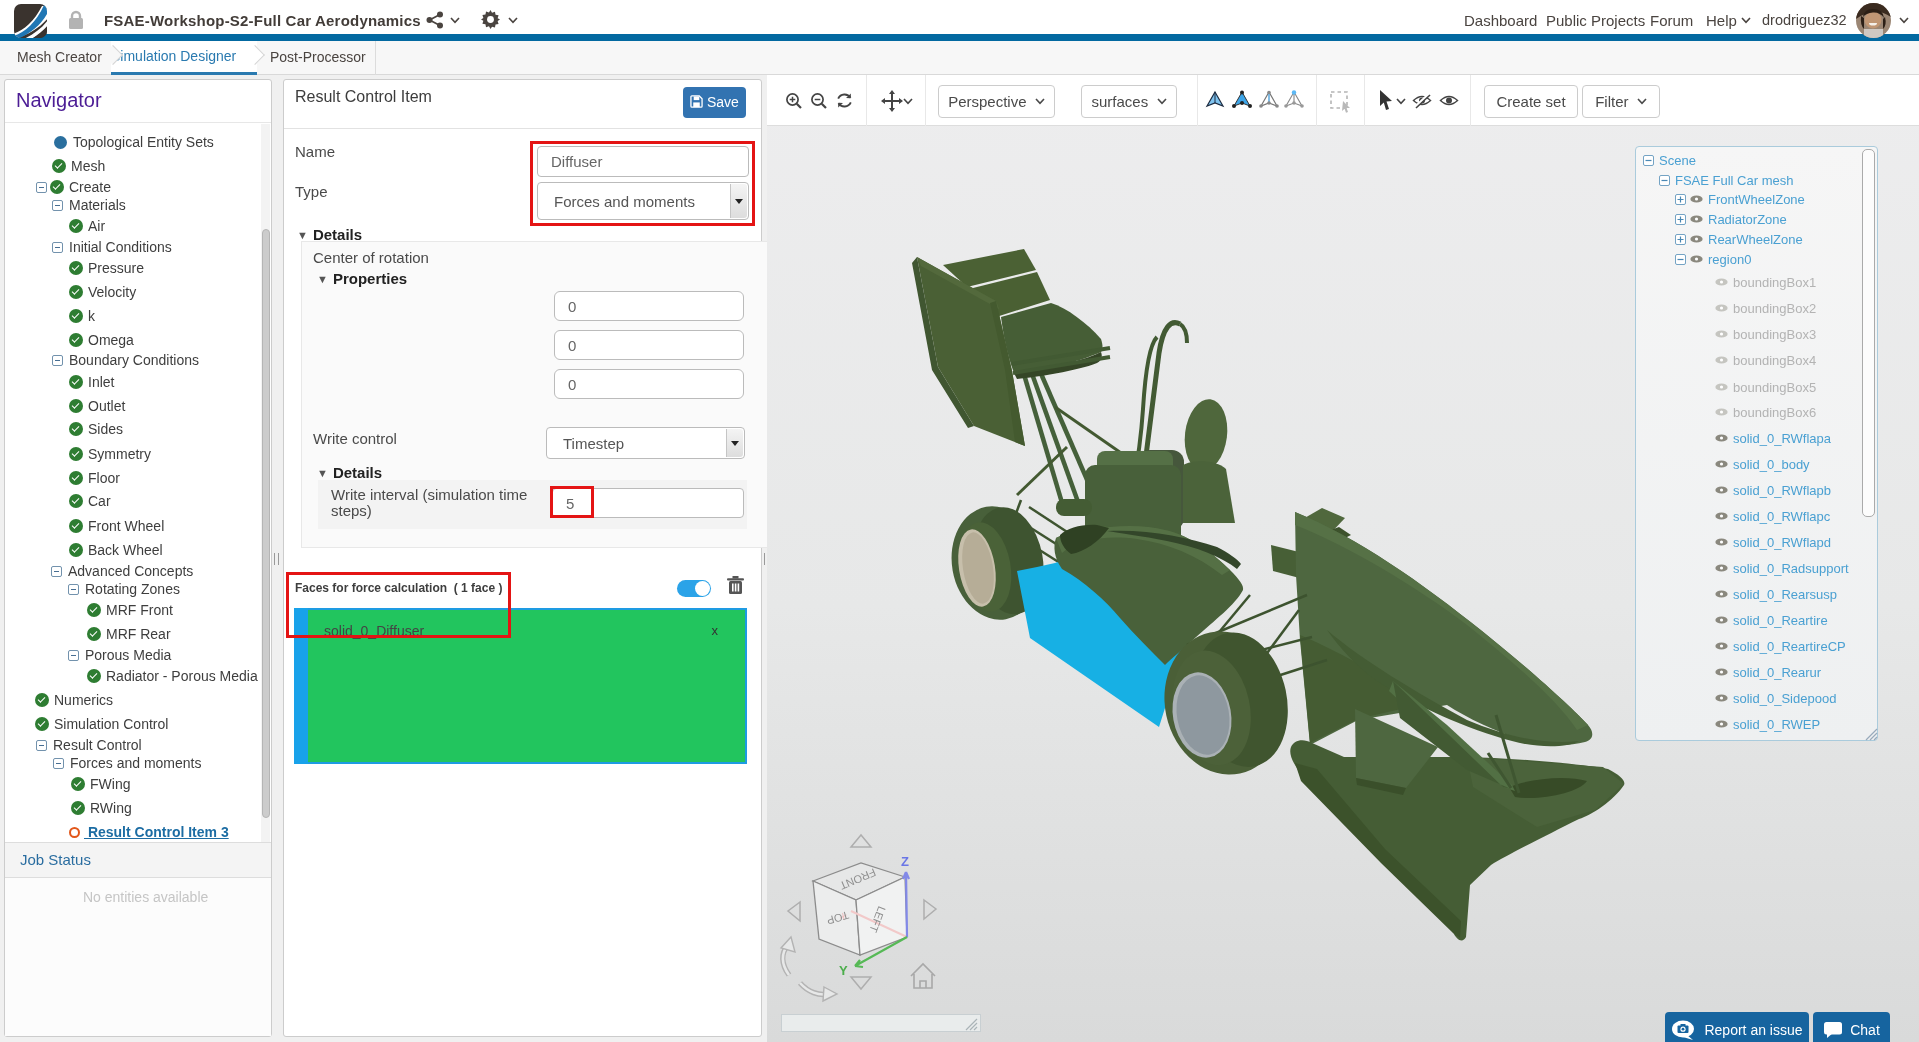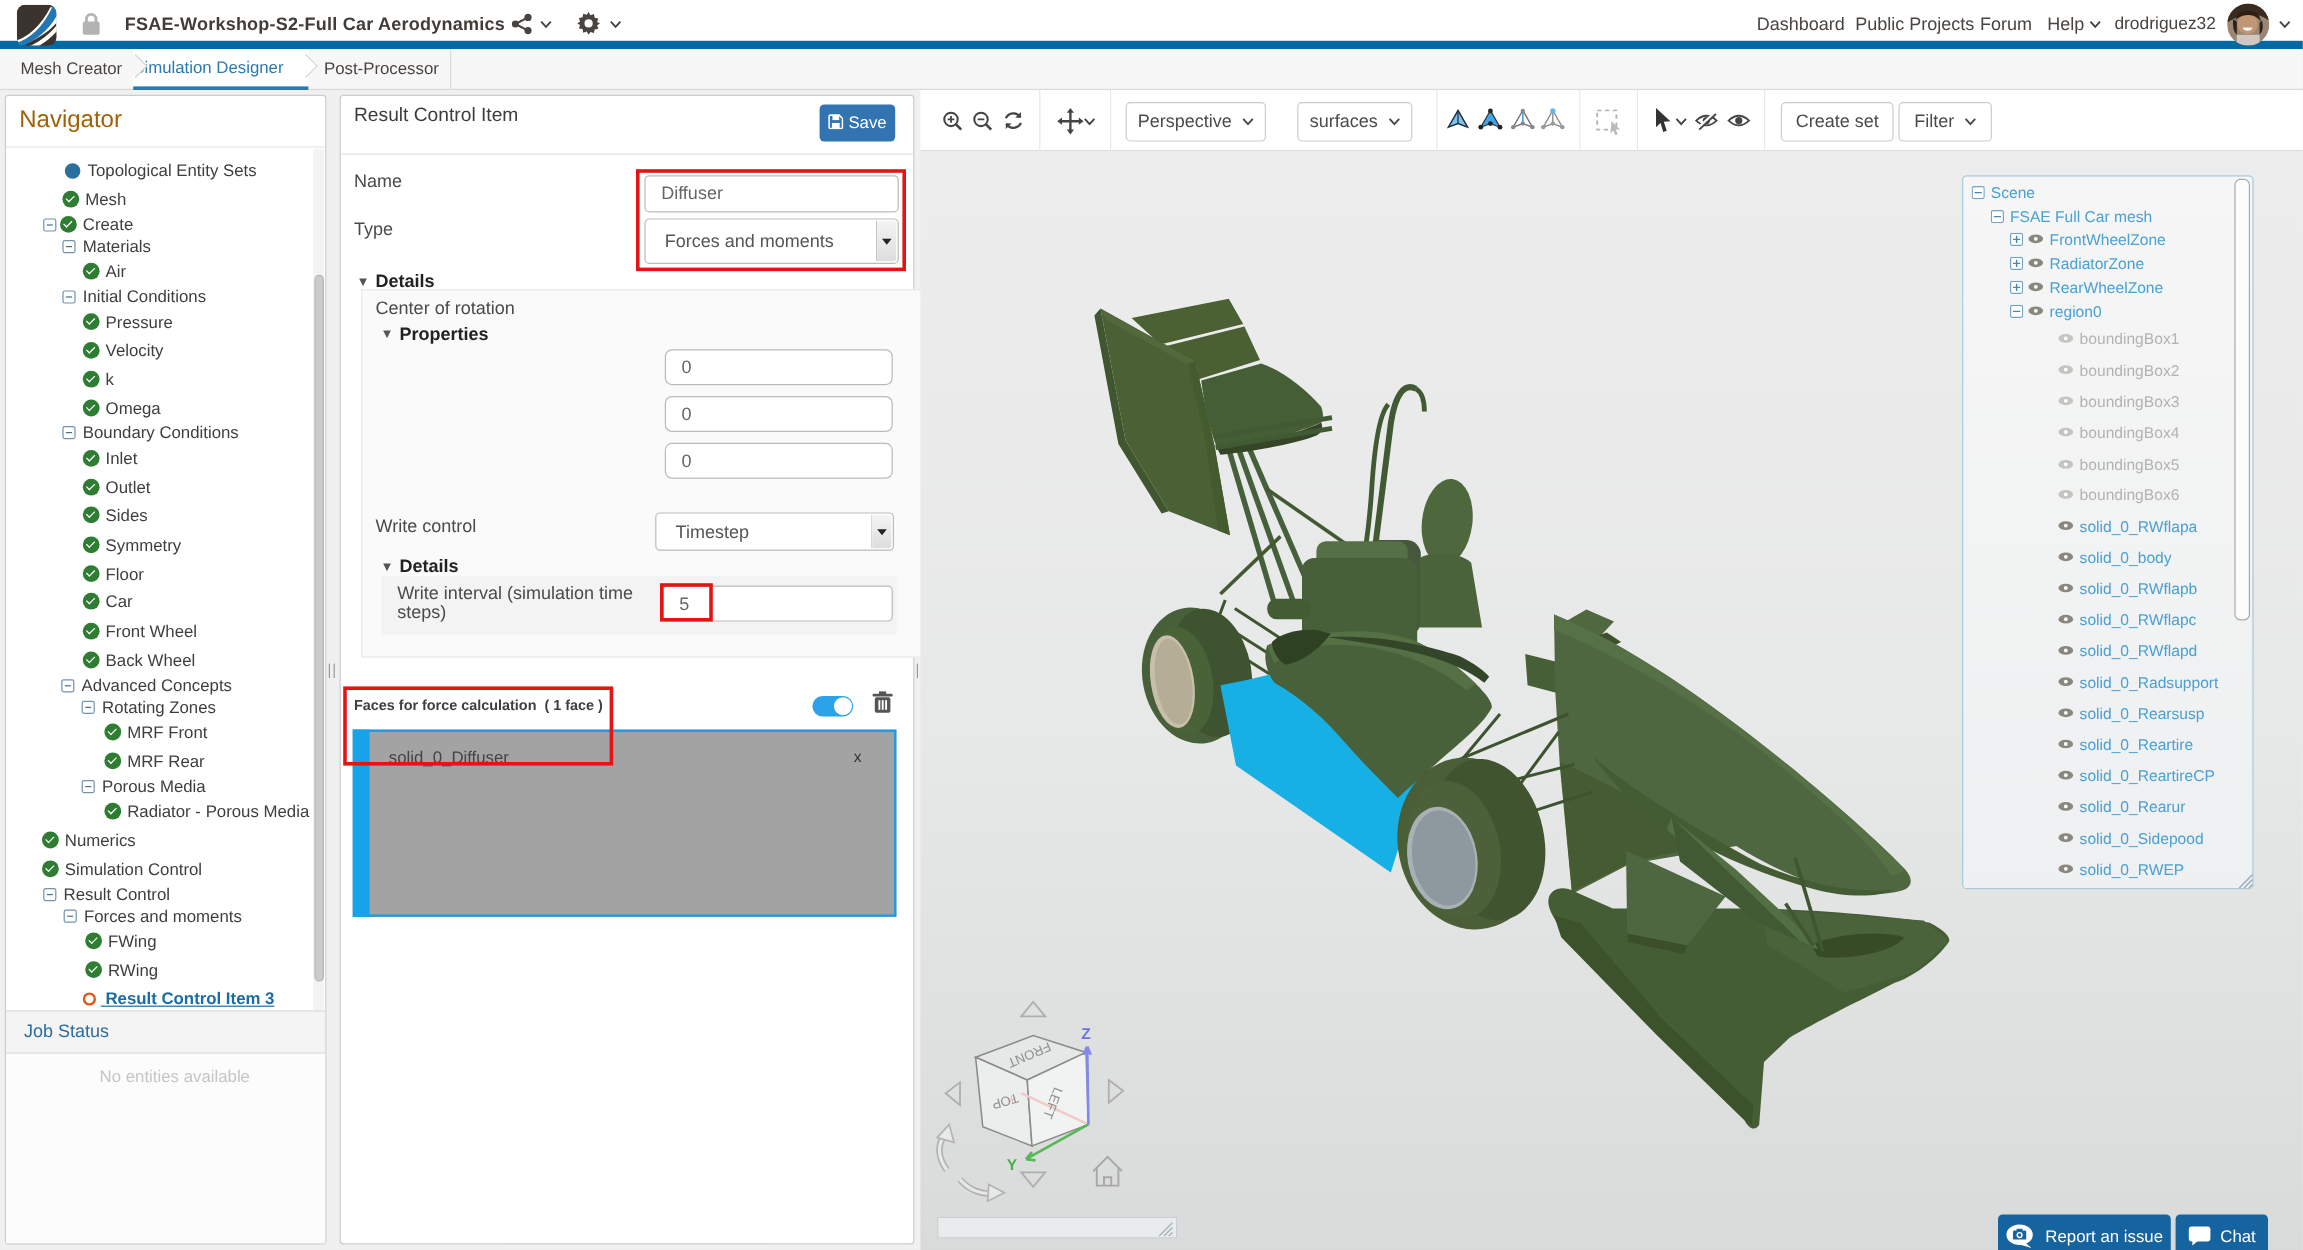--- a/index.html
+++ b/index.html
@@ -9,21 +9,21 @@
 #title{position:absolute;left:104px;top:12px;font-size:15px;font-weight:bold;color:#423c38;letter-spacing:.2px}
 .hnav{position:absolute;top:12px;font-size:15px;color:#4a4440}
 
 #tabs{position:absolute;left:0;top:41px;width:1919px;height:34px;background:#f7f7f7;border-bottom:1px solid #d9d9d9}
 .tab{position:absolute;top:0;height:34px;line-height:33px;font-size:14px;color:#4a4440}
 #tabactive{position:absolute;left:111px;top:0;width:146px;height:34px;background:#fff;border-bottom:3px solid #2a7ab0;color:#2a7ab0;text-align:left;line-height:31px;font-size:14px;white-space:nowrap}
 .tabarrow{position:absolute;top:7px;width:14px;height:14px;border-top:1px solid #d5d5d5;border-right:1px solid #d5d5d5;transform:rotate(45deg)}
 
 #lpanel{position:absolute;left:4px;top:79px;width:268px;height:958px;background:#fff;border:1px solid #ccc;border-radius:3px}
 #lphdr{position:absolute;left:0;top:0;width:100%;height:43px;border-bottom:1px solid #e7e7e7}
-#lphdr span{position:absolute;left:11px;top:9px;font-size:20px;color:#a16207}
+#lphdr span{position:absolute;left:11px;top:9px;font-size:20px;color:#4c1d95}
 #tree{position:absolute;left:0;top:44px;width:266px;height:718px;overflow:hidden}
 .ti{position:absolute;font-size:14px;color:#3e3e3e;white-space:nowrap;height:20px;display:flex;align-items:center}
 .ti .lbl{}
 .chk{flex:none;display:inline-block;width:14px;height:14px;border-radius:50%;background:#2e7d32;position:relative;margin-right:5px}
 .chk:after{content:"";position:absolute;left:3.4px;top:3.8px;width:5.6px;height:2.8px;border-left:1.8px solid #fff;border-bottom:1.8px solid #fff;transform:rotate(-45deg)}
 .mbox{flex:none;display:inline-block;width:11px;height:11px;border:1px solid #7292ad;border-radius:2px;position:relative;margin-right:6px;background:#fff}
 .mbox:after{content:"";position:absolute;left:2px;top:4px;width:5px;height:1px;background:#476e92}
 .bluedot{flex:none;display:inline-block;width:13px;height:13px;border-radius:50%;background:#2a6f9e;margin-right:6px}
 .ocirc{flex:none;display:inline-block;width:11px;height:11px;border-radius:50%;border:2px solid #e2571b;background:#fff;margin-right:4px}
 #lscroll{position:absolute;right:1px;top:44px;width:9px;height:718px;background:#f3f3f3}
@@ -45,21 +45,21 @@
 .selbtn:after{content:"";position:absolute;left:4px;top:50%;margin-top:-2px;border:4px solid transparent;border-top:5px solid #222}
 .redbox{position:absolute;border:3px solid #e41414}
 .dtl{font-size:15px;font-weight:bold;color:#222}
 .dtl:before{content:"▼";font-style:normal;font-size:11px;color:#555;margin-right:5px;position:relative;top:-1px}
 #obox{position:absolute;left:17px;top:161px;width:542px;height:307px;background:#fafafa;border:1px solid #e8e8e8}
 .ibox{position:absolute;background:#f3f3f3}
 
 #facelbl{position:absolute;left:11px;top:501px;font-size:12px;font-weight:bold;color:#3e3e3e}
 #toggle{position:absolute;left:393px;top:500px;width:34px;height:17px;background:#2ba3e8;border-radius:9px}
 #toggle:after{content:"";position:absolute;right:1px;top:1px;width:15px;height:15px;border-radius:50%;background:#fff}
-#bluebox{position:absolute;left:10px;top:528px;width:453px;height:156px;background:#a3a3a3;border:2px solid #1e9be2}
+#bluebox{position:absolute;left:10px;top:528px;width:453px;height:156px;background:#22c55e;border:2px solid #1e9be2}
 #bluebar{position:absolute;left:10px;top:528px;width:14px;height:156px;background:#18a2ea}
 
 #vp{position:absolute;left:767px;top:75px;width:1152px;height:967px;background:linear-gradient(#ededee 0%,#e7e8e8 55%,#d9dada 100%)}
 #vtb{position:absolute;left:0;top:0;width:1152px;height:51px;background:#fff;border-bottom:1px solid #ddd}
 .vsep{position:absolute;top:0;width:1px;height:51px;background:#e8e8e8}
 .tbtn{position:absolute;top:10px;height:33px;border:1px solid #ccc;border-radius:4px;background:#fff;font-size:15px;color:#4a4a4a;display:flex;align-items:center;justify-content:center}
 
 #scenep{position:absolute;left:868px;top:71px;width:243px;height:595px;border:1px solid #aacbdc;border-radius:4px;background:linear-gradient(#f6f6f6,#eef0f1)}
 .si{position:absolute;font-size:13px;color:#4aa0d2;white-space:nowrap;height:16px;display:flex;align-items:center}
 .si.gray{color:#b3b3b3}

